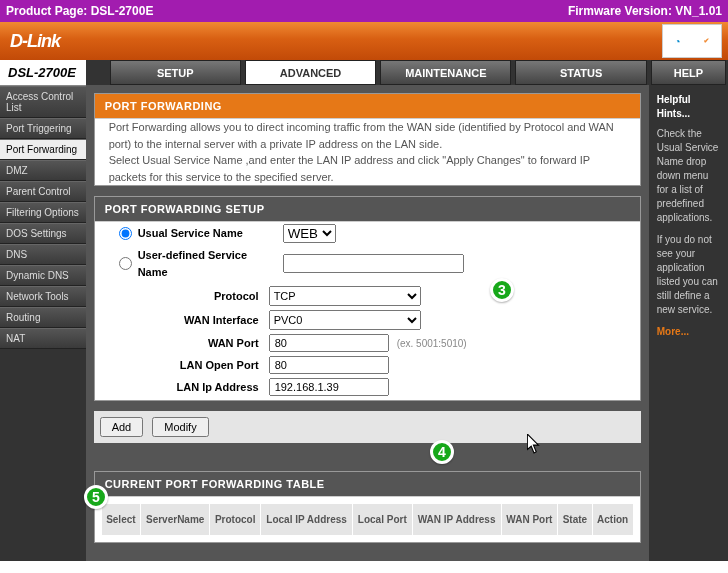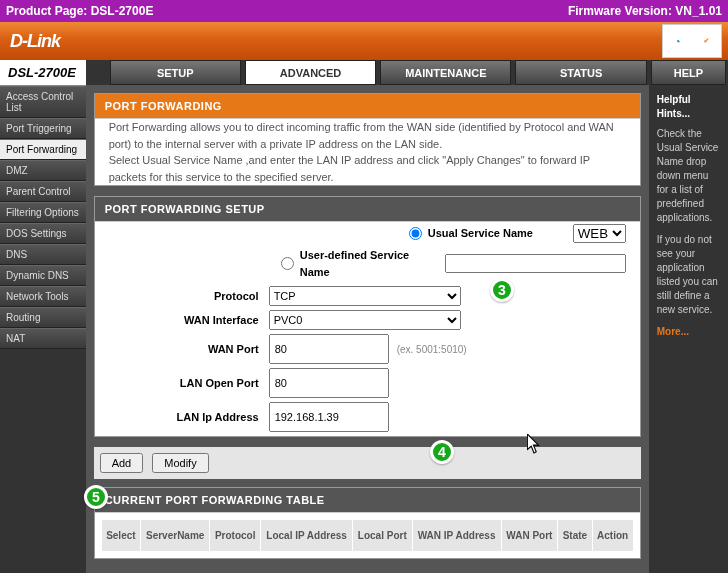--- a/index.html
+++ b/index.html
@@ -30,29 +30,29 @@
 
 .content { background: #555; padding: 8px; flex: 1; }
 .panel { background: #fff; border: 1px solid #999; margin-bottom: 10px; }
 .panel-header { background: #e67817; color: #fff; font-weight: bold; font-size: 11px; padding: 6px 10px; border-bottom: 1px solid #ccc; letter-spacing: 0.5px; }
 .panel-header.dark { background: #555; color: #fff; }
 .panel-body { padding: 0 14px; font-size: 11px; color: #555; line-height: 1.5; }
 .panel-body.form { color: #000; }
 .form-row { display: flex; align-items: center; margin: 4px 0; }
 .form-label { width: 160px; text-align: right; padding-right: 10px; font-weight: bold; font-size: 11px; }
 .form-ctrl select { width: 165px; height: 20px; font-size: 11px; }
-.form-ctrl input[type="text"] { width: 120px; height: 30px; font-size: 11px; padding: 0 4px; }
-.form-ctrl .wide { width: 192px; }
+.form-ctrl input[type="text"] { width: 120px; height: 18px; font-size: 11px; padding: 0 4px; }
+.form-ctrl .wide { width: 152px; }
 .hint { font-size: 10px; color: #888; margin-left: 8px; }
-.radio-row { display: flex; align-items: center; margin: 2px 0; justify-content: flex-end; }
+.radio-row { display: flex; align-items: center; margin: 2px 0; }
 .radio-row input[type="radio"] { margin-right: 6px; }
 .radio-row .form-label { font-weight: bold; text-align: left; width: auto; flex: 0 0 145px; padding-right: 4px;}
 .radiogroup { display: flex; flex-direction: column; margin-left: 10px; }
 
-.btnrow { background: #e5e5e5; padding: 6px; margin-bottom: 8px; }
+.btnrow { background: #e5e5e5; padding: 6px; margin-bottom: 28px; }
 .btnrow button { font-size: 11px; padding: 2px 10px; margin-right: 6px; cursor: pointer; }
 
 .tbl { width: 100%; border-collapse: collapse; font-size: 10px; }
 .tbl th { background: #e5e5e5; border: 1px solid #fff; padding: 8px 4px; font-weight: bold; text-align: center; }
 
 .rightcol { width: 125px; background: #333; color: #ccc; font-size: 10px; }
 .help-btn { height: 25px; display:flex; align-items:center; justify-content:center; background: linear-gradient(to bottom,#777 0%,#444 100%); color:#fff; font-weight:bold; font-size:11px; border:1px solid #222; margin:0 2px; cursor:pointer;}
 .hints { padding: 8px 8px; line-height: 1.4; }
 .hints-title { color: #fff; font-weight: bold; margin-bottom: 6px; }
 .hints p { margin-bottom: 8px; }

